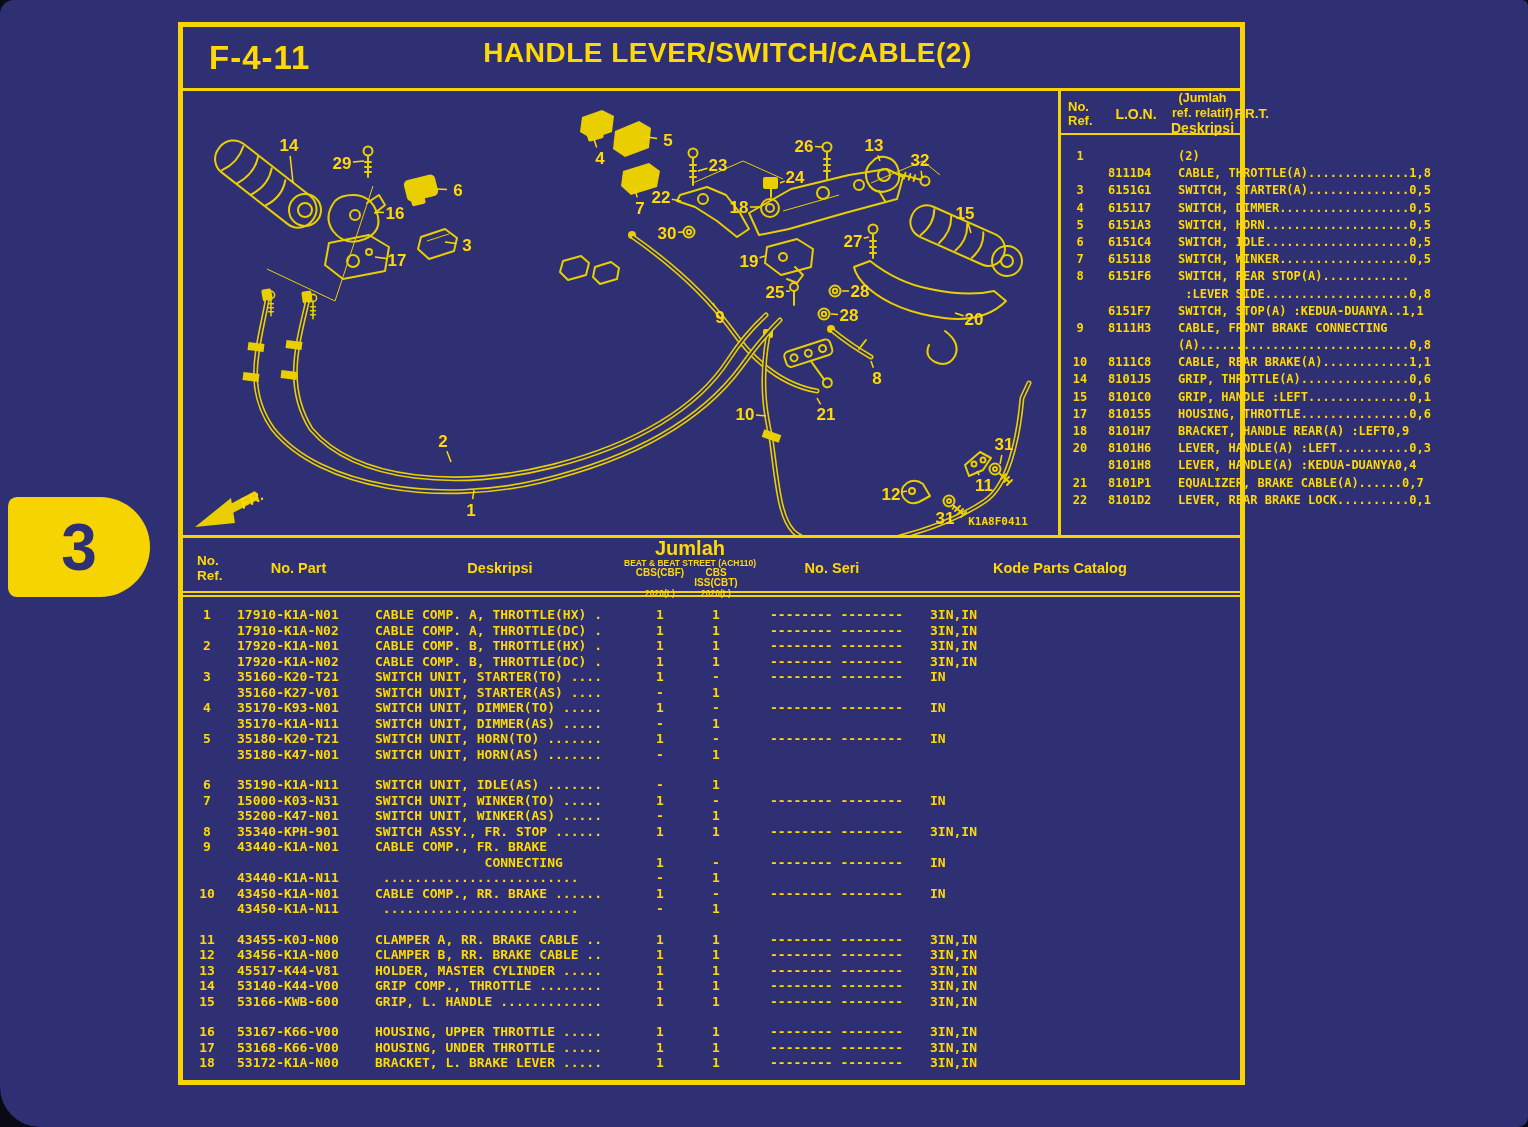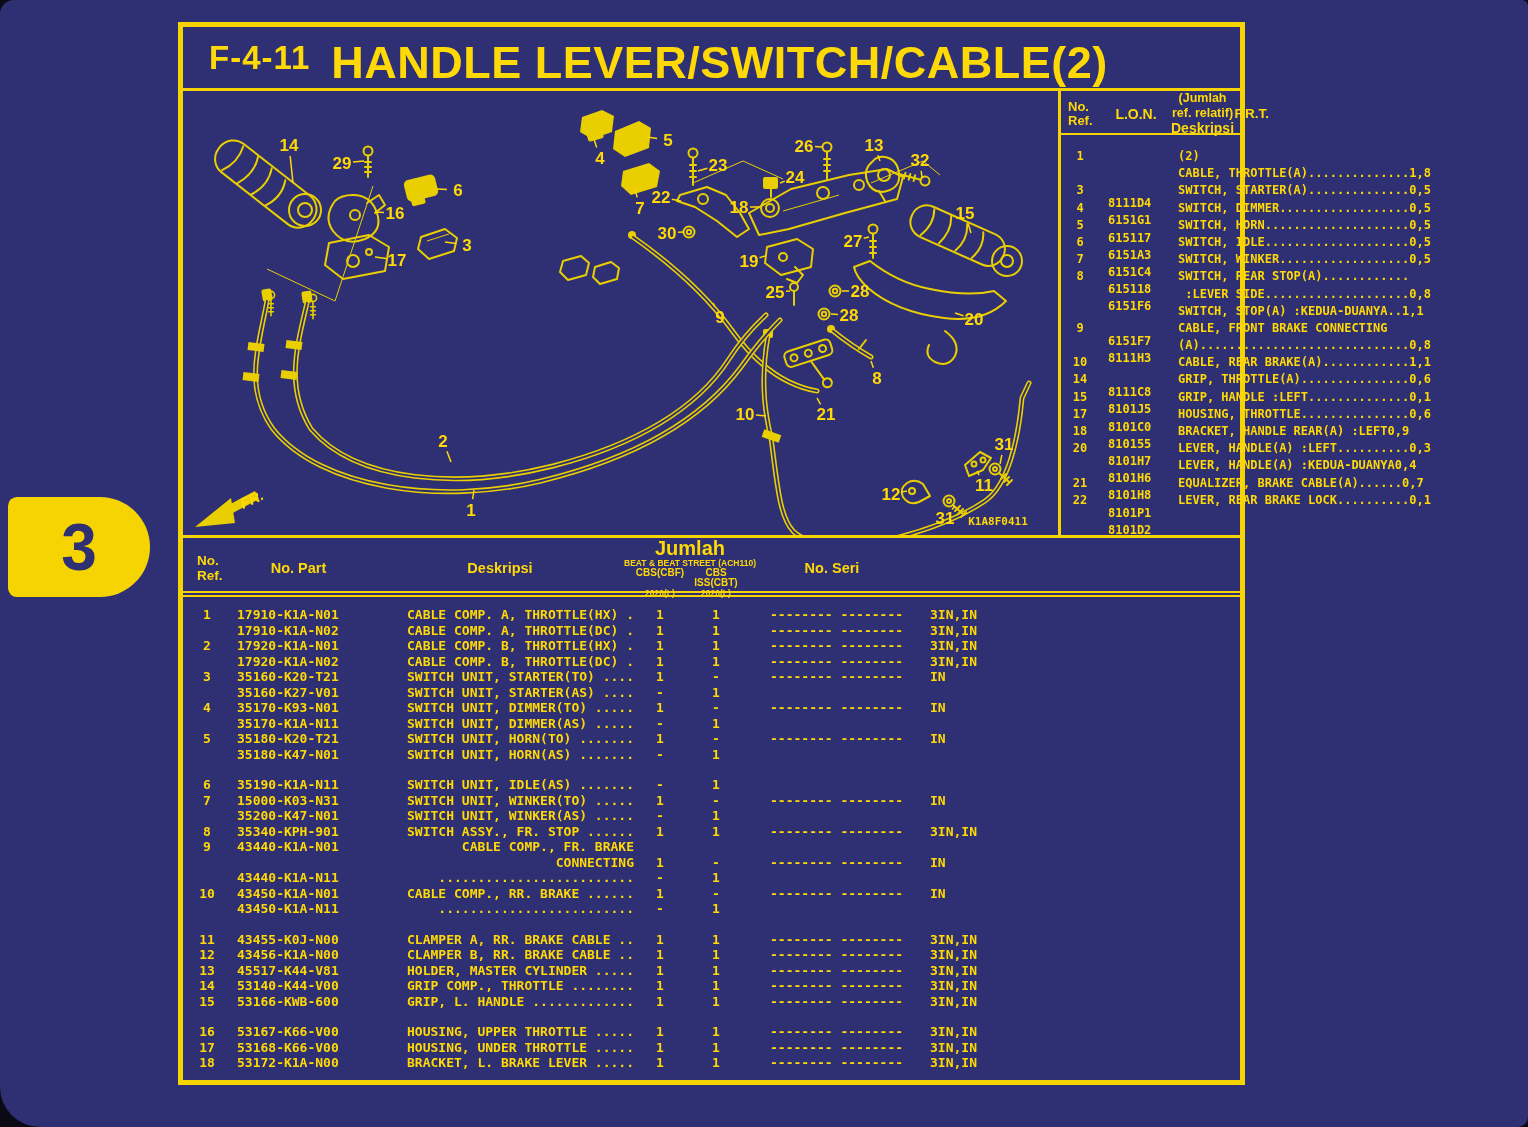--- a/index.html
+++ b/index.html
@@ -16,21 +16,21 @@
   .badge span{color:var(--bg);font-size:64px;font-weight:900;font-family:"Liberation Sans",sans-serif;
               transform:scaleY(1.05);}
 
   
   .frame{position:absolute;left:178px;top:22px;width:1067px;height:1063px;
          border:5px solid var(--yel);box-sizing:border-box;}
 
   
   .frame-header{position:absolute;left:0;top:0;width:100%;height:61px;border-bottom:3px solid var(--yel);}
   .page-code{position:absolute;left:26px;top:12px;font-size:33px;font-weight:bold;color:var(--txt);letter-spacing:1px;}
-  .page-title{position:absolute;left:8px;width:100%;text-align:center;top:10px;font-size:45px;font-weight:bold;
+  .page-title{position:absolute;left:16px;width:100%;text-align:center;top:10px;font-size:28px;font-weight:bold;
               color:var(--txt);letter-spacing:.5px;}
 
   
   .diagram{position:absolute;left:0;top:64px;width:875px;height:444px;}
   .diagram svg{width:100%;height:100%;}
   .ln{stroke:var(--line);stroke-width:2;fill:none;stroke-linecap:round;stroke-linejoin:round;}
   .thin{stroke:var(--line);stroke-width:1;fill:none;}
   .fy{fill:var(--line);stroke:none;}
   .cable{stroke:var(--line);stroke-width:5;fill:none;stroke-linecap:round;}
   .cable-in{stroke:var(--bg);stroke-width:1.8;fill:none;stroke-linecap:round;}
@@ -48,21 +48,21 @@
             font-weight:bold;align-items:center;}
   .ref-head .h2l{font-size:13px;line-height:14px;padding-left:7px;}
   .ref-head .lon{font-size:14px;text-align:center;}
   .ref-head .dsk{text-align:center;font-size:12.5px;line-height:15px;}
   .ref-head .dsk .b{font-size:14px;}
   .ref-head .frt{font-size:13.5px;text-align:right;padding-right:19px;}
   .ref-body{padding-top:14px;}
   .rrow{display:grid;grid-template-columns:38px 64px 1fr 46px;height:17.2px;line-height:17.2px;
         font:bold 12px "DejaVu Sans Mono",monospace;color:var(--txt);}
   .rrow .ref{text-align:center;}
-  .rrow .lon{padding-left:9px;margin-top:30px;}
+  .rrow .lon{padding-left:9px;}
   .rrow .desc{white-space:pre;padding-left:15px;}
   .rrow .frt{text-align:right;padding-right:28px;}
 
   
   .parts{position:absolute;left:0;top:508px;width:100%;bottom:0;color:var(--txt);}
   .parts-head{position:relative;display:grid;grid-template-columns:48px 135px 268px 112px 172px 1fr;
               height:58px;border-top:3px solid var(--yel);border-bottom:2px solid var(--yel);
               box-sizing:border-box;font-weight:bold;align-items:center;}
   .parts-head::after{content:'';position:absolute;left:0;right:0;bottom:-6px;border-bottom:2.5px solid var(--yel);}
   .ph-ref{font-size:13.5px;line-height:15px;padding-left:14px;}
@@ -73,21 +73,21 @@
   .ph-jumlah .cols,.ph-jumlah .yrs{display:grid;grid-template-columns:52px 60px;width:112px;text-align:center;}
   .ph-jumlah .cols{font-size:10px;}
   .ph-jumlah .yrs{font-size:8.5px;}
   .ph-kode{font-size:14.5px;padding-left:75px;}
   .parts-body{padding-top:14px;}
   .prow{display:grid;grid-template-columns:48px 135px 268px 52px 60px 172px 1fr;height:15.5px;line-height:15.5px;
         font:bold 13px "DejaVu Sans Mono",monospace;color:var(--txt);}
   .prow.gap-above{margin-top:15px;}
   .prow .ref{text-align:center;}
   .prow .part{padding-left:6px;}
-  .prow .desc{white-space:pre;padding-left:9px;text-align:right;}
+  .prow .desc{white-space:pre;padding-left:9px;}
   .prow .q{text-align:center;}
   .prow .seri{white-space:pre;padding-left:24px;letter-spacing:0;}
   .prow .kode{padding-left:12px;}
 </style>
 </head>
 <body>
 
 <div class="screen">
 
   <div class="badge">
@@ -523,20 +523,21 @@
           <div class="cols">
             <span>CBS(CBF)</span>
             <span>CBS ISS(CBT)</span>
           </div>
           <div class="yrs">
             <span>2020(L)</span>
             <span>2020(L)</span>
           </div>
         </div>
         <div class="ph-c">No. Seri</div>
+        <div class="ph-kode">Kode Parts Catalog</div>
       </div>
       <div class="parts-body">
 
           <div class="prow">
             <span class="ref">1</span>
             <span class="part">17910-K1A-N01</span>
             <span class="desc">CABLE COMP. A, THROTTLE(HX) .</span>
             <span class="q">1</span>
             <span class="q">1</span>
             <span class="seri">-------- --------</span>

